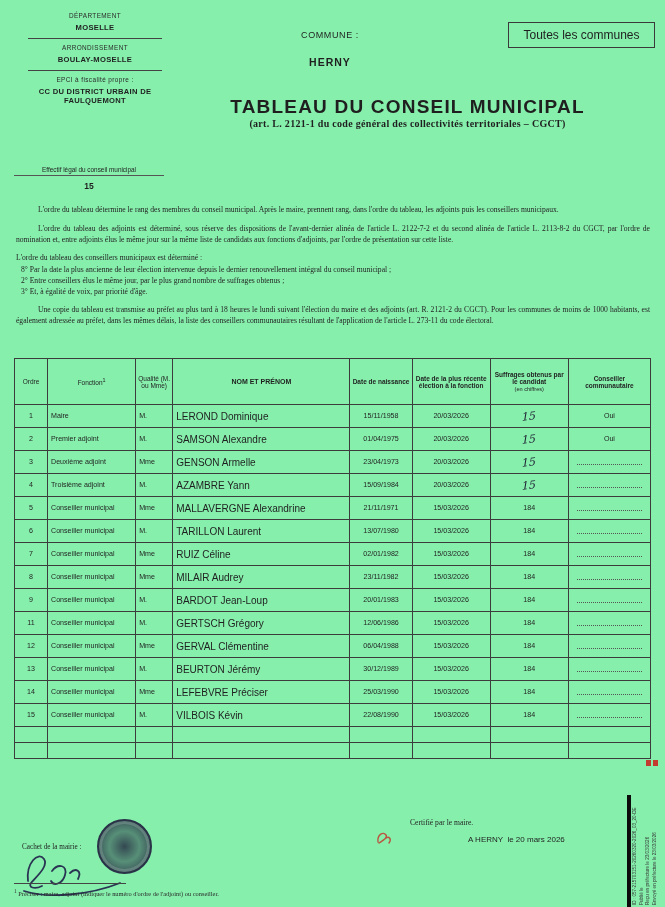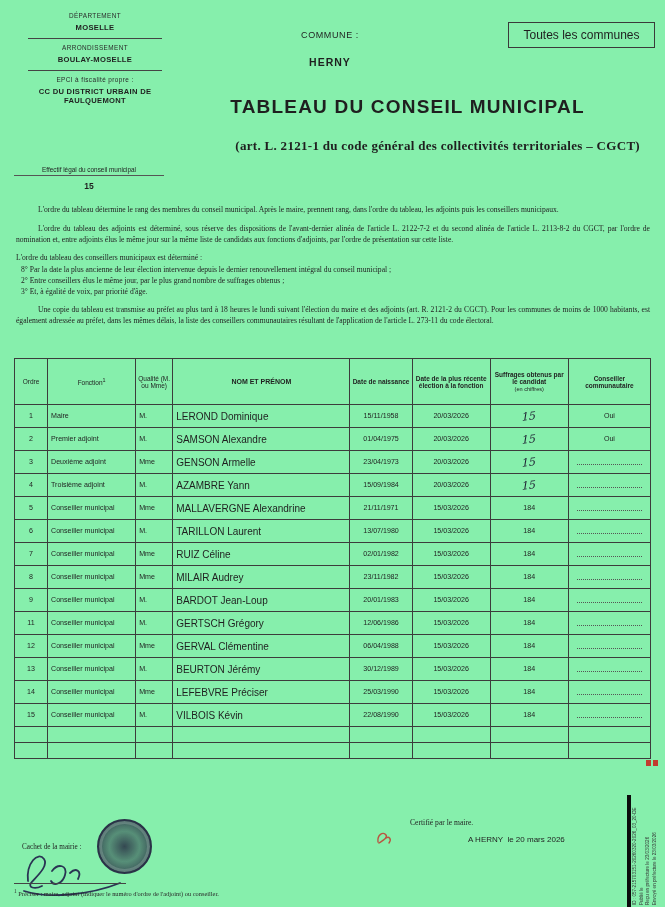--- a/index.html
+++ b/index.html
@@ -16,21 +16,21 @@
   .effectif { position:absolute; top:166px; left:14px; width:150px; text-align:center; }
   .effectif .lbl { font-size:6.4px; border-bottom:1px solid #555; padding-bottom:2px; }
   .effectif .val { font-size:8.5px; font-weight:bold; margin-top:5px; }
 
   
   .commune-blk { position:absolute; top:30px; left:180px; width:300px; text-align:center; }
   .commune-label { font-size:9px; letter-spacing:.6px; }
   .commune-value { font-size:10.5px; font-weight:bold; letter-spacing:1px; margin-top:16px; }
   .title-blk { position:absolute; top:96px; left:175px; width:465px; text-align:center; }
   .doc-title { font-size:19px; font-weight:bold; letter-spacing:1.2px; }
-  .doc-subtitle { font-family:"Liberation Serif",serif; font-size:13px; font-weight:bold; letter-spacing:.3px; margin-top:20px;text-align:right; }
+  .doc-subtitle { font-family:"Liberation Serif",serif; font-size:10px; font-weight:bold; letter-spacing:.3px; margin-top:0; }
 
   .corner-box { position:absolute; top:22px; right:10px; width:147px; height:26px; border:1px solid #3a3a3a;
                 display:flex; align-items:center; justify-content:center; font-size:12px; }
 
   
   .intro { position:absolute; top:205px; left:16px; width:634px; font-family:"Liberation Serif",serif;
            font-size:7.6px; line-height:1.42; text-align:justify; color:#232323; }
   .intro p.ind { text-indent:22px; margin-bottom:8px; }
   .intro p.noind { margin-bottom:1px; }
   .intro .item { margin-left:5px; }

